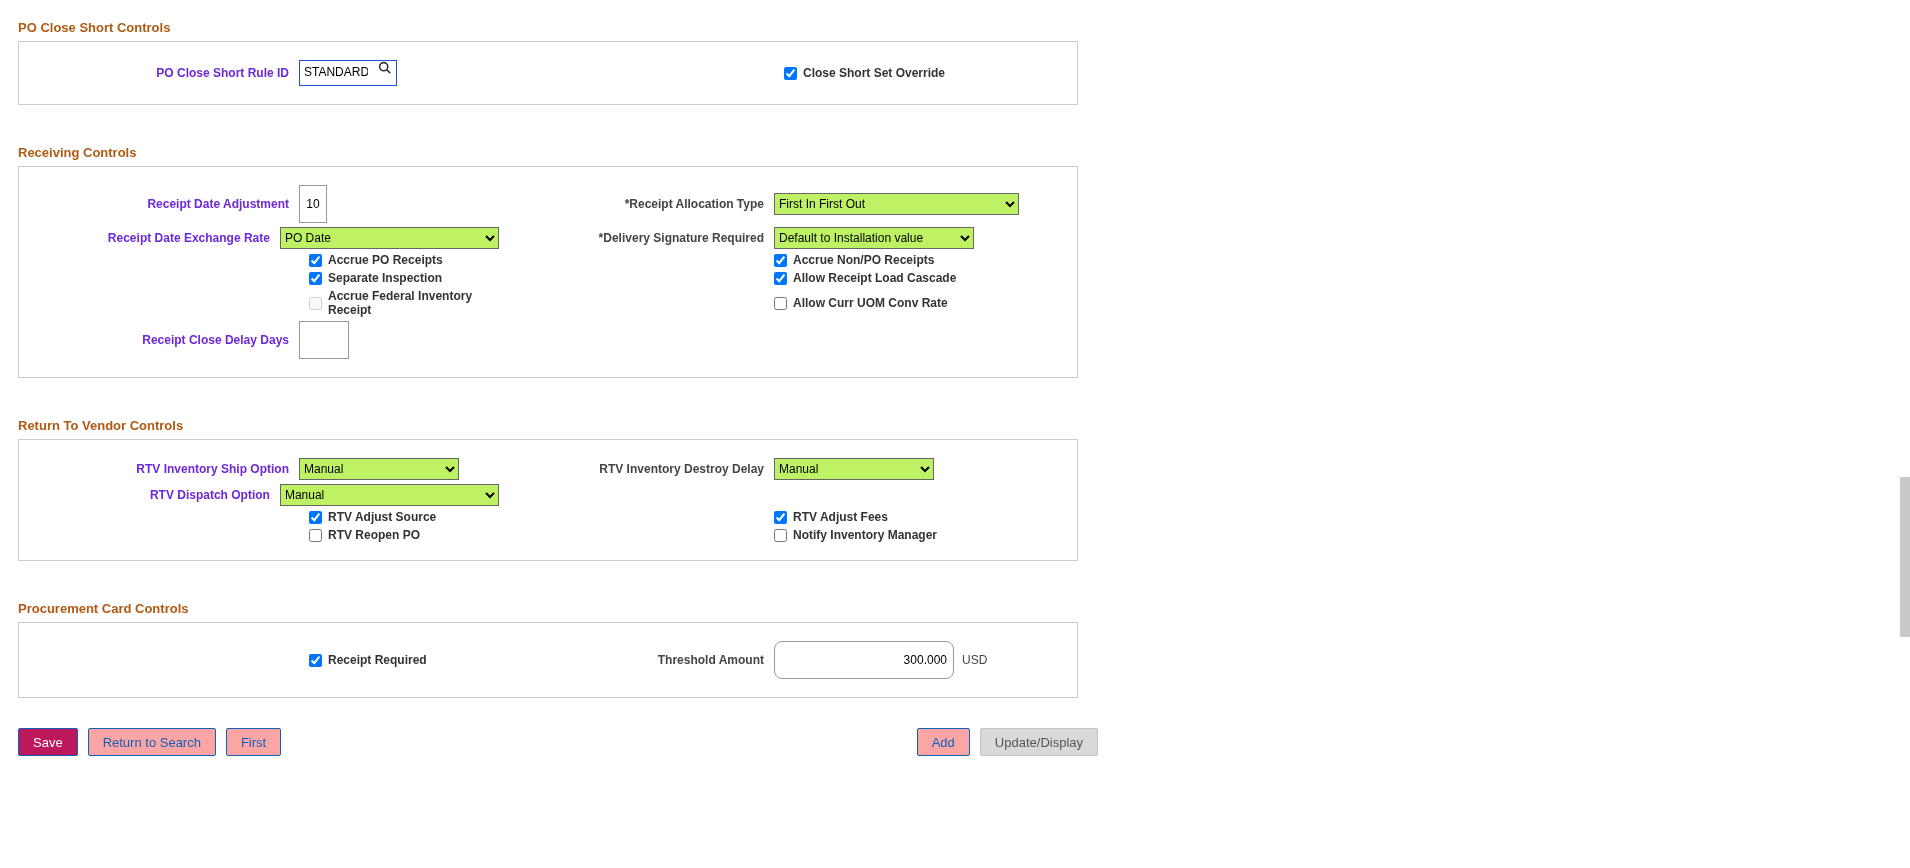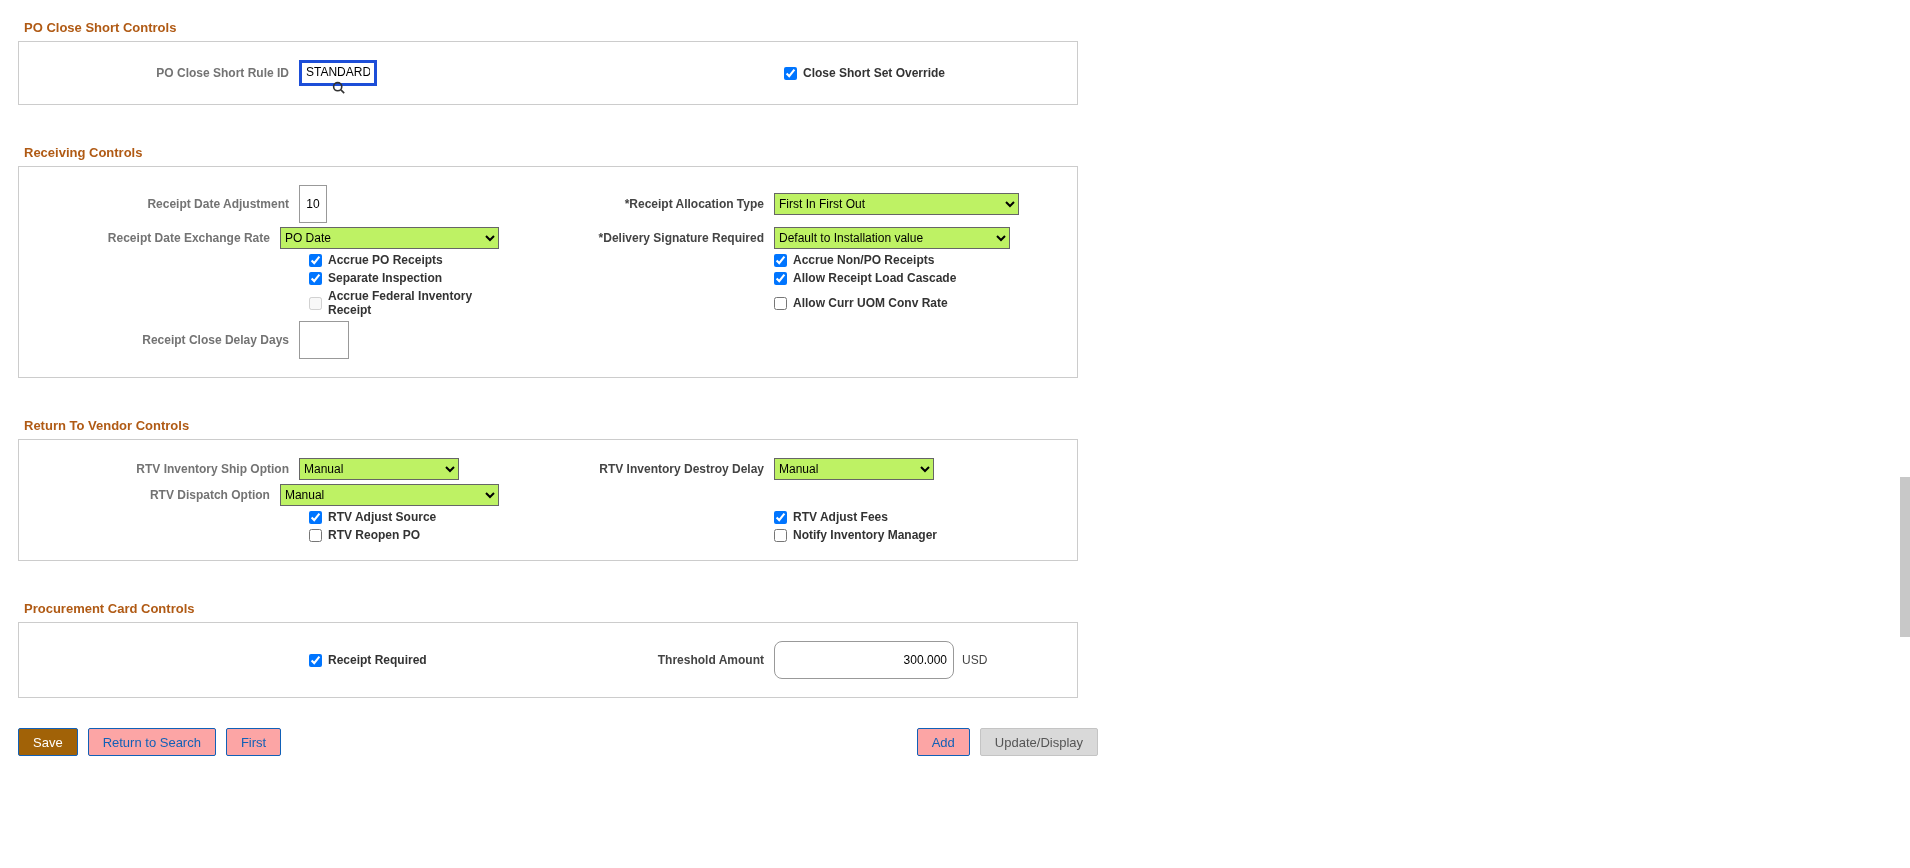--- a/index.html
+++ b/index.html
@@ -9,21 +9,20 @@
     color: #333;
     margin: 0;
     padding: 20px 18px 20px 18px;
     background: #fff;
   }
   .section-title {
     color: #b05a14;
     font-weight: bold;
     font-size: 13px;
     margin-bottom: 6px;
-    margin-left: 6px;
   }
   .section-box {
     border: 1px solid #ccc;
     padding: 14px 20px 14px 20px;
     margin-bottom: 40px;
     width: 1060px;
   }
   .row {
     display: flex;
     align-items: center;
@@ -35,21 +34,21 @@
     align-items: center;
   }
   .col-right {
     display: flex;
     align-items: center;
   }
   .lbl {
     width: 260px;
     text-align: right;
     padding-right: 10px;
-    color: #737373;
+    color: #6d28d9;
     font-weight: bold;
     font-size: 12px;
   }
   .lbl-right {
     width: 275px;
     text-align: right;
     padding-right: 10px;
     color: #444;
     font-weight: bold;
     font-size: 12px;
@@ -67,24 +66,22 @@
     height: 38px;
     border: 1px solid #999;
     padding: 18px 6px;
     font-size: 12px;
   }
   input[type="text"].tiny { width: 28px; text-align: center; }
   input[type="text"].amount { width: 180px; text-align: right; border-radius: 8px; }
   input[type="text"].closeDelay { width: 50px; }
   .lookup-wrap {
     display: inline-flex;
-    align-items: center;
-    border: 3px solid #1d4ed8;
+    border: 1px solid #1d4ed8;
     height: 26px;
-    flex-direction: column;
   }
   .lookup-wrap input {
     border: none;
     height: 22px;
     width: 72px;
     padding: 2px 4px;
     font-size: 12px;
   }
   .lookup-wrap .mag {
     width: 24px;
@@ -93,21 +90,21 @@
     cursor: pointer;
     font-size: 13px;
   }
   select {
     height: 22px;
     border: 1px solid #666;
     font-size: 12px;
     background: #bef264;
   }
   select.wide { width: 245px; }
-  select.med  { width: 236px; }
+  select.med  { width: 200px; }
   select.sm   { width: 160px; }
   select.xwide { width: 237px; }
   input[type="checkbox"] {
     width: 13px; height: 13px;
     margin: 0 6px 0 0;
     vertical-align: middle;
   }
   .chk-label {
     color: #333;
     font-weight: bold;
@@ -127,21 +124,21 @@
   .btn {
     height: 28px;
     padding: 0 14px;
     border-radius: 2px;
     font-size: 13px;
     cursor: pointer;
     display: inline-flex;
     align-items: center;
   }
   .btn-primary {
-    background: #a16207;
+    background: #be185d;
     color: #fff;
     border: 1px solid #1160b7;
   }
   .btn-secondary {
     background: #fca5a5;
     color: #1160b7;
     border: 1px solid #1160b7;
   }
   .btn-disabled {
     background: #d9d9d9;

